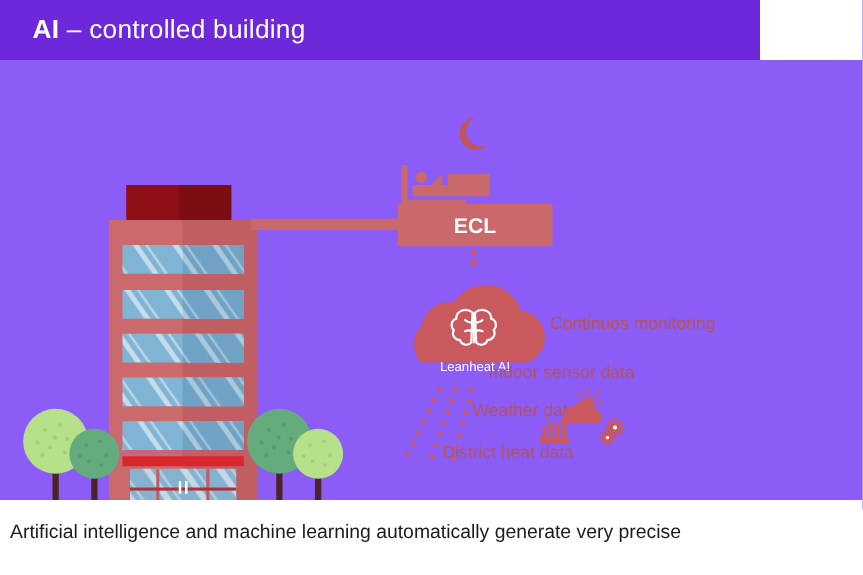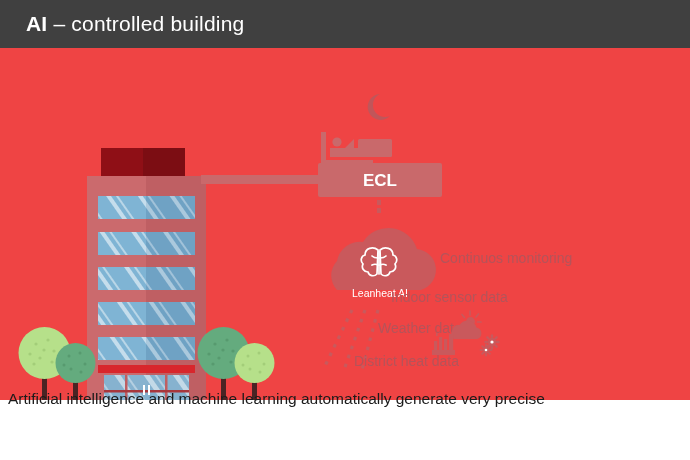--- a/index.html
+++ b/index.html
@@ -5,39 +5,39 @@
   html,body{margin:0;padding:0;}
   body{
     width:690px;height:460px;
     background:#ffffff;
     font-family:"Liberation Sans", sans-serif;
     overflow:hidden;
     position:relative;
   }
   
   #header-banner{
-    position:absolute;left:0;top:0;width:690px;height:48px;
-    background:#404040;
+    position:absolute;left:0;top:0;width:608px;height:48px;
+    background:#6d28d9;
     display:flex;align-items:center;
   }
   #header-title{
     color:#ffffff;font-size:21px;letter-spacing:.2px;
     margin-left:26px;white-space:nowrap;
     font-weight:400;
   }
   #header-title .kw{font-weight:bold;}
   
   #illustration{
     position:absolute;left:0;top:48px;width:690px;height:352px;
-    background:#ef4444;
+    background:#8b5cf6;
   }
   #illo-svg{display:block;}
   
   #caption{
-    position:absolute;left:0;top:388px;width:690px;
+    position:absolute;left:0;top:415px;width:690px;
     padding:0 8px 0 8px;
     box-sizing:border-box;
   }
   #caption p{
     margin:0;
     font-size:15.5px;
     line-height:1.45;
     color:#1b1b1b;
   }
   

